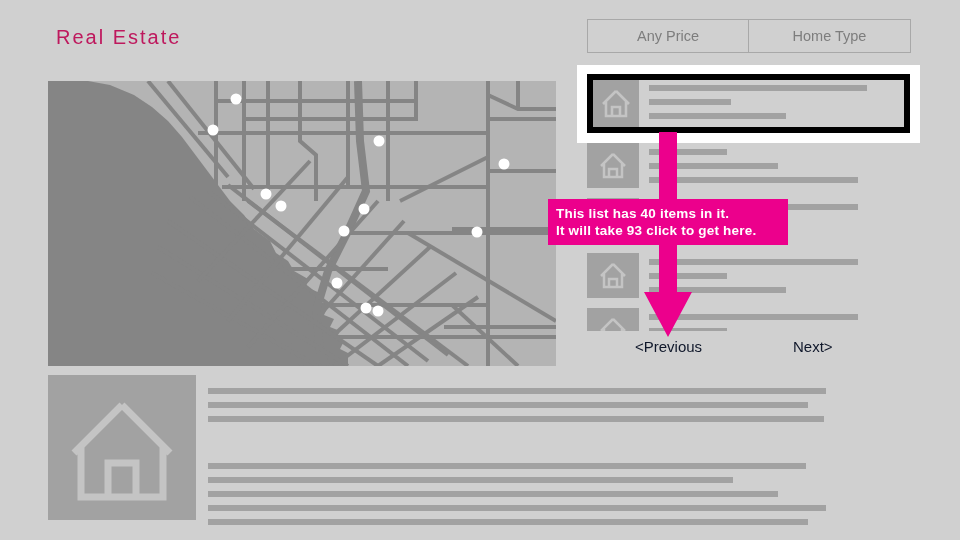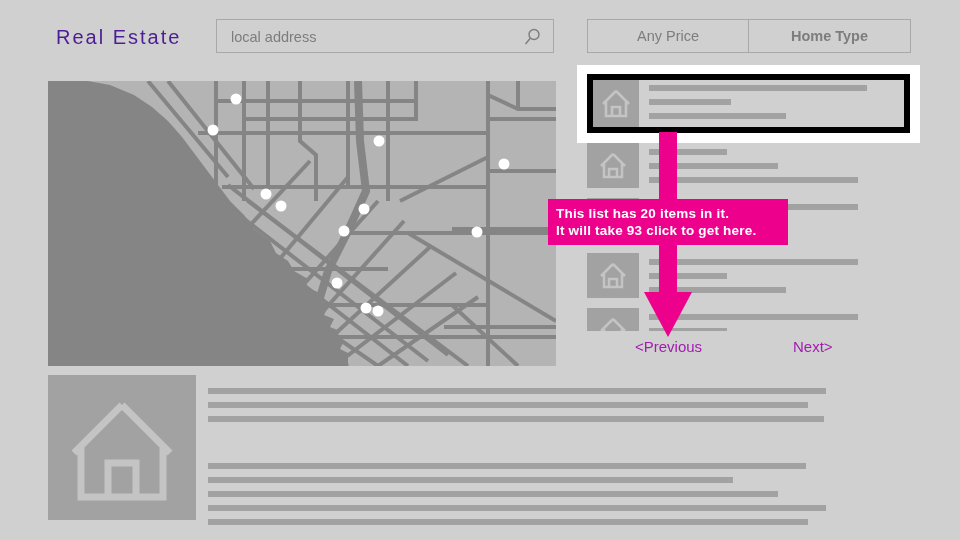--- a/index.html
+++ b/index.html
@@ -16,21 +16,21 @@
     overflow: hidden;
   }
 
   
   #brand-title {
     position: absolute;
     left: 56px;
     top: 26px;
     font-size: 20px;
     letter-spacing: 2.0px;
-    color: #4c1d95;
+    color: #be185d;
     white-space: nowrap;
   }
   #search-box {
     position: absolute;
     left: 216px;
     top: 19px;
     width: 338px;
     height: 34px;
     border: 1px solid #a8a8a8;
     background: #d0d0d0;
@@ -74,21 +74,21 @@
     border: 1px solid #a8a8a8;
     background: #d0d0d0;
     color: #7d7d7d;
     font-size: 14.5px;
     display: flex;
     align-items: center;
     justify-content: center;
     cursor: pointer;
     font-family: "Liberation Sans", sans-serif;
   }
-  .filter-btn + .filter-btn { border-left: none; font-weight: bold; }
+  .filter-btn + .filter-btn { border-left: none; }
 
   
   #map-panel {
     position: absolute;
     left: 48px;
     top: 81px;
     width: 508px;
     height: 285px;
     overflow: hidden;
     background: #b4b4b4;
@@ -181,21 +181,21 @@
     position: absolute;
     left: 577px;
     top: 338px;
     width: 343px;
     height: 24px;
   }
   .page-link {
     position: absolute;
     top: 0;
     font-size: 15px;
-    color: #a21caf;
+    color: #0f172a;
     cursor: pointer;
     white-space: nowrap;
   }
   #prev-link { left: 58px; }
   #next-link { left: 216px; }
 
   
   #detail-thumb {
     position: absolute;
     left: 48px;
@@ -241,29 +241,20 @@
     white-space: nowrap;
   }
 </style>
 </head>
 <body>
 
 <div id="app">
 
   <div id="brand-title">Real Estate</div>
 
-  <div id="search-box">
-    <input id="search-input" type="text" placeholder="local address" style="">
-    <span id="search-icon">
-      <svg width="18" height="18" viewBox="0 0 18 18">
-        <circle cx="11" cy="6.5" r="5" fill="none" stroke="#7d7d7d" stroke-width="1.4"></circle>
-        <line x1="7.3" y1="10.3" x2="2.5" y2="16" stroke="#7d7d7d" stroke-width="1.4"></line>
-      </svg>
-    </span>
-  </div>
 
   <div class="filter-group">
     <div class="filter-btn">Any Price</div>
     <div class="filter-btn">Home Type</div>
   </div>
 
   <div id="map-panel">
     <svg id="map-svg" width="508" height="285" viewBox="0 0 508 285">
       <rect x="0" y="0" width="508" height="285" fill="#b4b4b4"></rect>
 
@@ -430,17 +421,17 @@
       <div class="line" style="top: 144px; left: 0px; width: 600px;"></div>
     </div>
 
   <div id="annotation-arrow">
     <svg width="60" height="208" viewBox="0 0 60 208">
       <path d="M19,0 L37,0 L37,160 L52,160 L28,205 L4,160 L19,160 Z" fill="#ec008c"></path>
     </svg>
   </div>
 
   <div id="annotation-callout">
-    <div class="callout-line">This list has 20 items in it.</div>
+    <div class="callout-line">This list has 40 items in it.</div>
     <div class="callout-line">It will take 93 click to get here.</div>
   </div>
 
 </div>
 
 </body></html>

